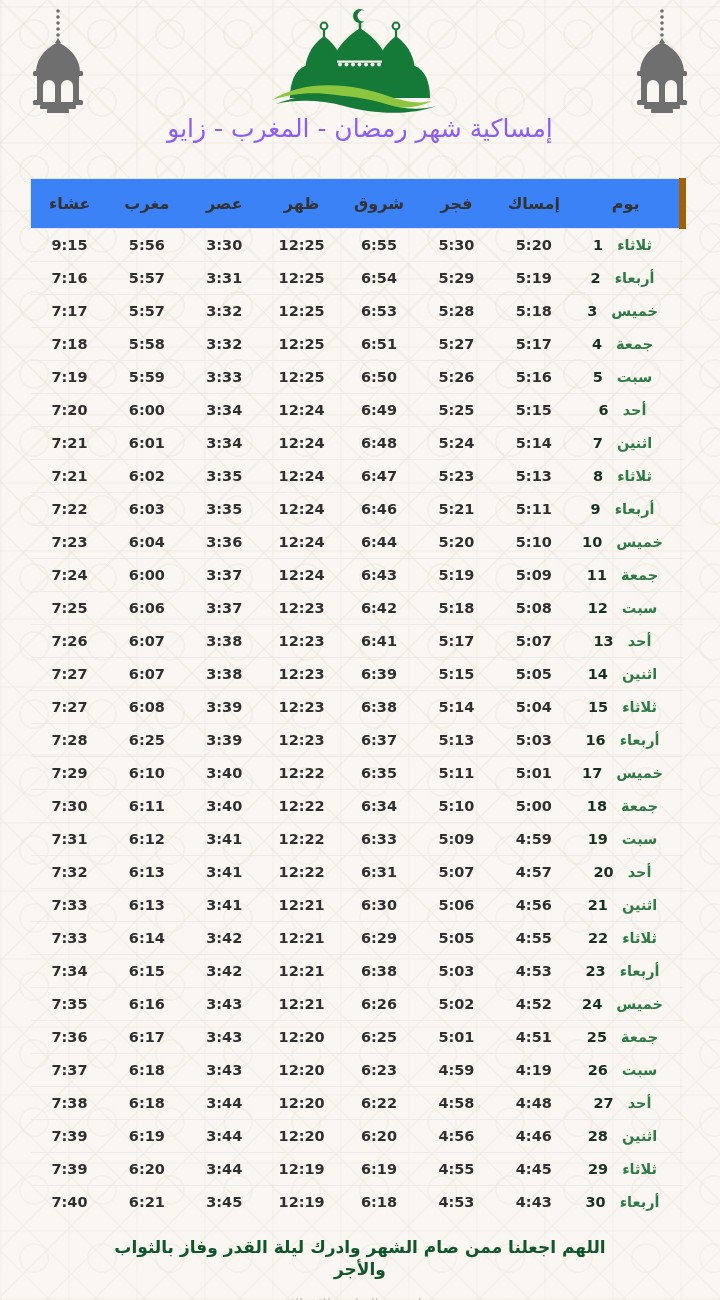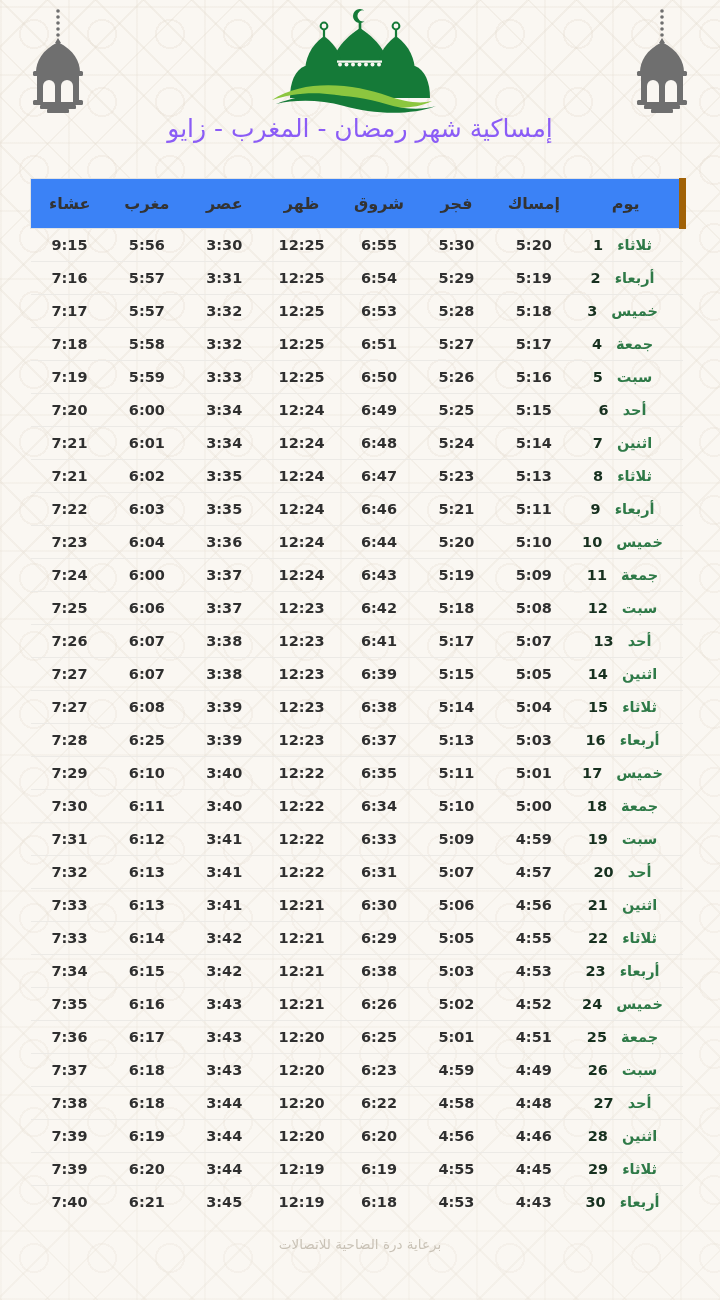--- a/index.html
+++ b/index.html
@@ -477,21 +477,21 @@
           <td>4:51</td>
           <td>5:01</td>
           <td>6:25</td>
           <td>12:20</td>
           <td>3:43</td>
           <td>6:17</td>
           <td>7:36</td>
         </tr>
         <tr class="data-row">
           <td class="day-cell"><span class="day-name">سبت</span><span class="day-num">26</span></td>
-          <td>4:49</td>
+          <td>4:19</td>
           <td>4:59</td>
           <td>6:23</td>
           <td>12:20</td>
           <td>3:43</td>
           <td>6:18</td>
           <td>7:37</td>
         </tr>
         <tr class="data-row">
           <td class="day-cell"><span class="day-name">أحد</span><span class="day-num">27</span></td>
           <td>4:48</td>
@@ -530,14 +530,15 @@
           <td>12:19</td>
           <td>3:45</td>
           <td>6:21</td>
           <td>7:40</td>
         </tr>
       </tbody>
   </table>
 </div>
 
 <div id="footer">
+  <div id="dua-text">اللهم اجعلنا ممن صام الشهر وادرك ليلة القدر وفاز بالثواب والأجر</div>
   <div id="sponsor-text">برعاية درة الضاحية للاتصالات</div>
 </div>
 
 </body></html>

